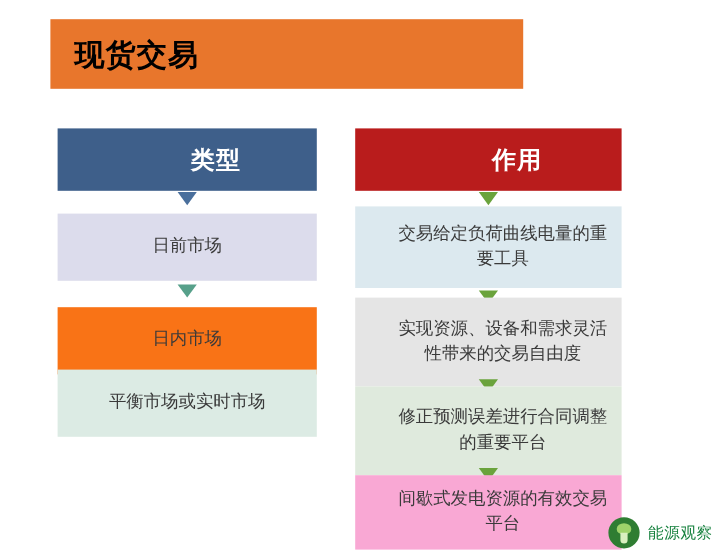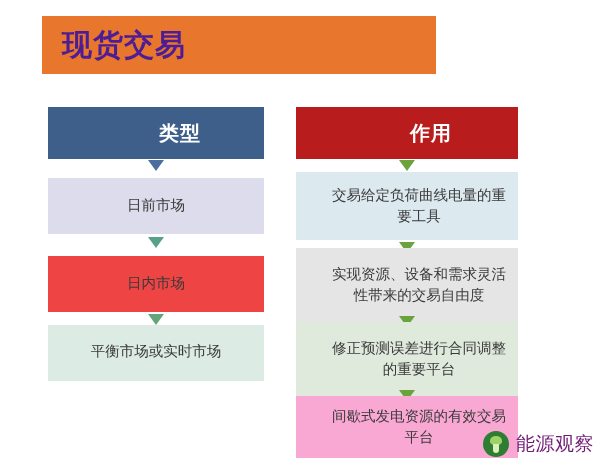--- a/index.html
+++ b/index.html
@@ -27,22 +27,22 @@
     top: 16px;
     width: 394px;
     height: 58px;
     background: #e8762c;
     display: flex;
     align-items: center;
     padding-left: 20px;
     box-sizing: border-box;
   }
   .title-banner span {
-    color: #4c1d95;
-    font-size: 30px;
+    color: #000000;
+    font-size: 25px;
     font-weight: bold;
     letter-spacing: 1px;
   }
 
   
   .col-header {
     position: absolute;
     height: 52px;
     display: flex;
     align-items: center;
@@ -85,22 +85,22 @@
   .left-box {
     left: 48px;
     width: 216px;
   }
   .right-box {
     left: 296px;
     width: 222px;
     padding-left: 34px;
   }
   .l1 { top: 178px; height: 56px; background: #dcdcec; }
-  .l2 { top: 256px; height: 56px; background: #ef4444; }
-  .l3 { top: 325px; height: 56px; background: #dcebe4; font-family: Liberation Mono, monospace; }
+  .l2 { top: 256px; height: 56px; background: #f97316; }
+  .l3 { top: 308px; height: 56px; background: #dcebe4; }
 
   .r1 { top: 172px; height: 68px; background: #dce9ef; }
   .r2 { top: 248px; height: 74px; background: #e5e5e5; }
   .r3 { top: 322px; height: 74px; background: #dfeadd; }
   .r4 { top: 396px; height: 62px; background: #f9a8d4; }
 
   
   .arrow {
     position: absolute;
     width: 0;
@@ -153,22 +153,22 @@
     content: "";
     position: absolute;
     left: 10px;
     top: 13px;
     width: 6px;
     height: 9px;
     background: #d9f0bf;
     border-radius: 0 0 3px 3px;
   }
   .brand-text {
-    font-size: 19px;
-    color: #701a75;
+    font-size: 13px;
+    color: #15803d;
     letter-spacing: 0.5px;
     font-family: Liberation Serif, serif;
   }
 </style>
 </head>
 <body>
 
 <div class="canvas">
 
   <div class="title-banner">

